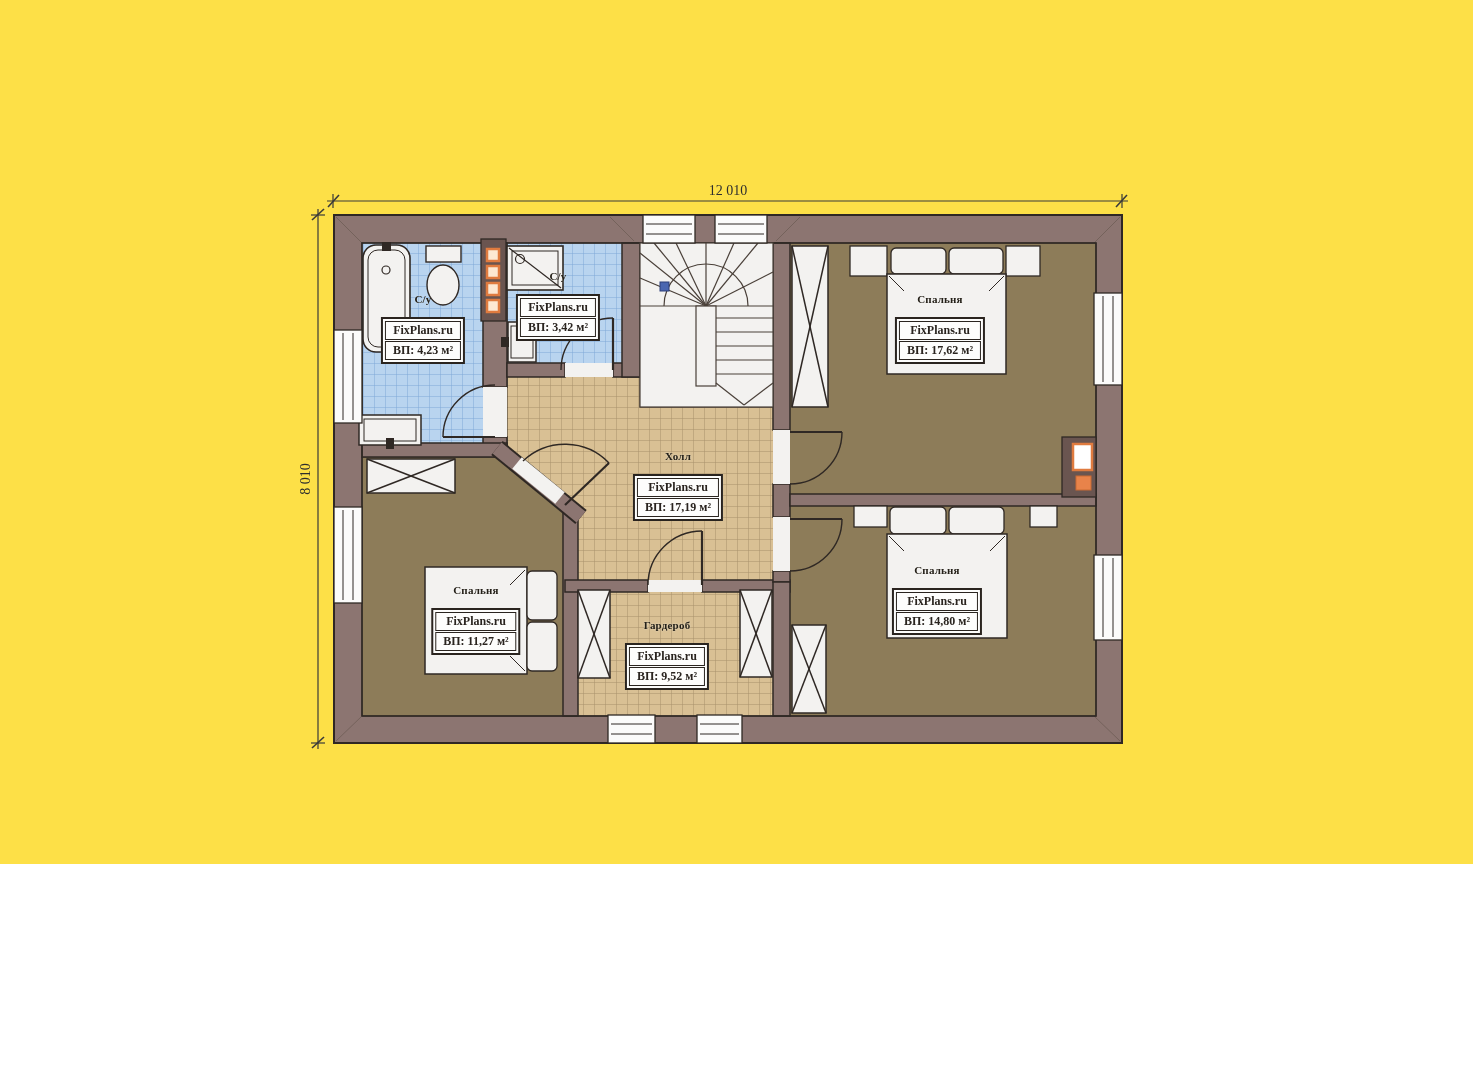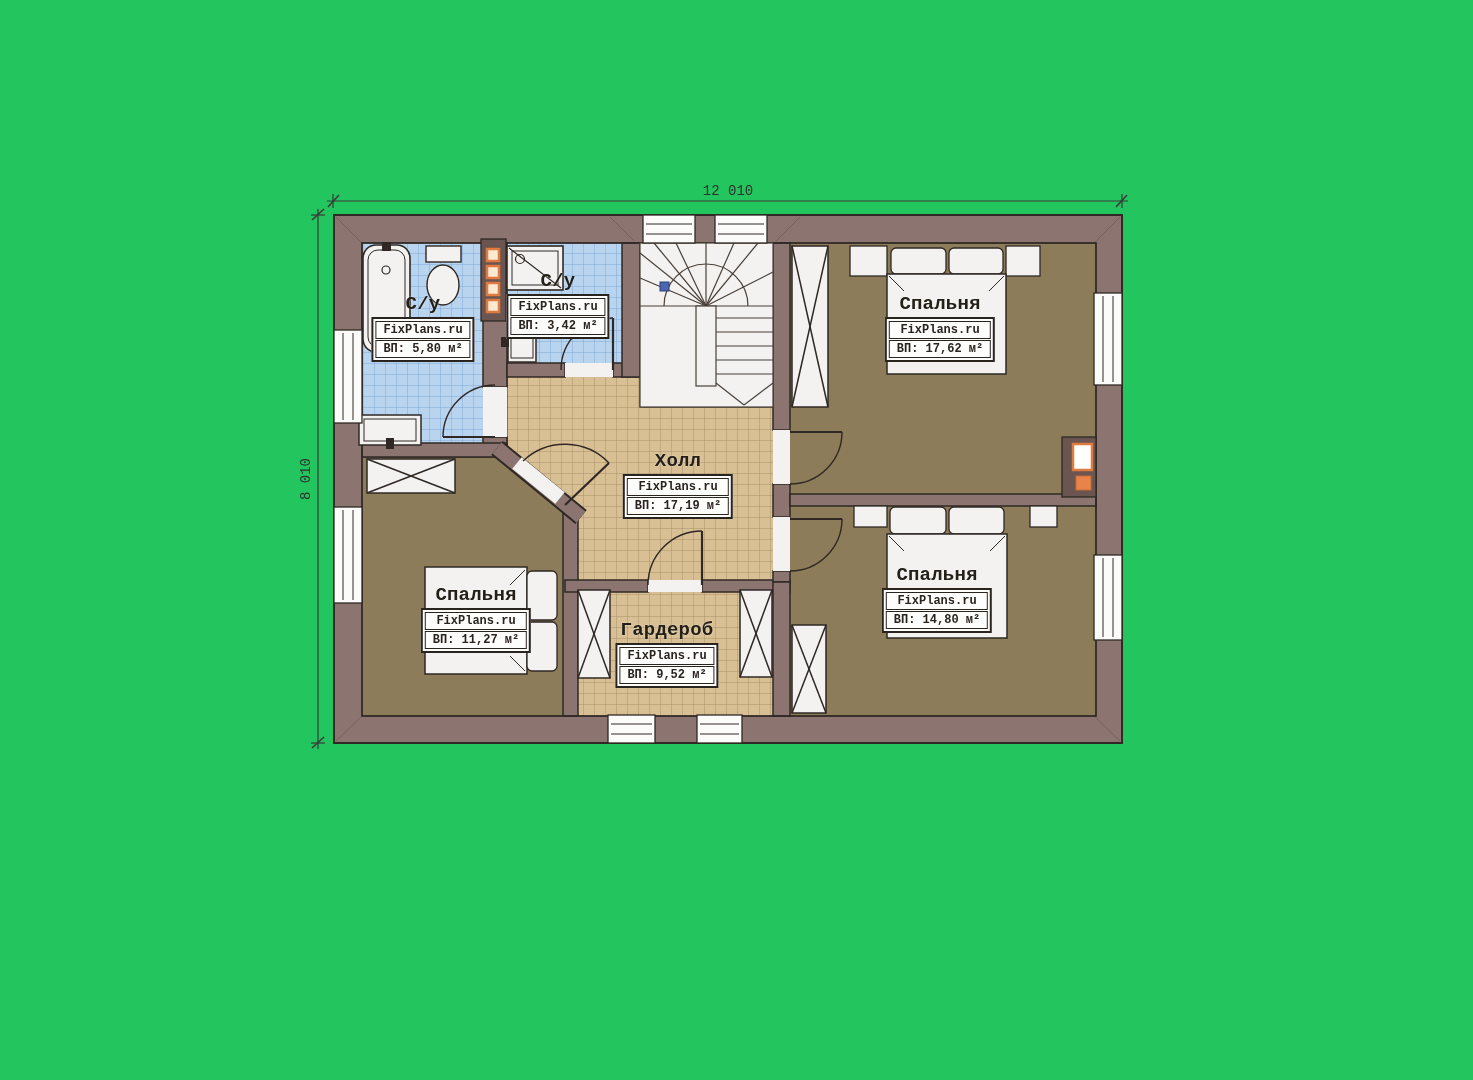--- a/index.html
+++ b/index.html
@@ -1,20 +1,20 @@
 <!DOCTYPE html>
 <html><head>
 <meta charset="utf-8">
 <style>
   html,body{margin:0;padding:0;background:#ffffff;}
-  #stage{position:relative;width:1473px;height:1080px;background:#22c55e;overflow:hidden;
-         font-family:Liberation Mono, monospace;}
+  #stage{position:relative;width:1473px;height:864px;background:#fde047;overflow:hidden;
+         font-family:Liberation Serif, serif;}
   #plan-svg{position:absolute;left:0;top:0;z-index:1;}
   .room-label{position:absolute;transform:translateX(-50%);text-align:center;z-index:2;}
-  .room-title{font-size:19px;font-weight:bold;color:#242018;margin-bottom:2px;
+  .room-title{font-size:11px;font-weight:bold;color:#242018;margin-bottom:12px;
               letter-spacing:.2px;text-shadow:0 0 2px rgba(255,255,255,.55);}
   .label-box{display:inline-block;background:#fdfdfc;border:2px solid #2a241f;padding:1px;}
   .label-row{border:1px solid #2a241f;margin:1px;padding:1px 7px;font-size:12px;
              font-weight:600;color:#2a241f;white-space:nowrap;background:#fdfdfc;}
   .dim{position:absolute;font-size:14px;color:#2e2e2e;z-index:2;white-space:nowrap;}
   .dim-top{transform:translateX(-50%);}
   .dim-left{transform:translate(-50%,-50%) rotate(-90deg);}
 </style>
 </head>
 <body>
@@ -299,21 +299,21 @@
   </g>
 </svg>
 
 <div class="dim dim-top" style="left:728px;top:183px;">12 010</div>
 <div class="dim dim-left" style="left:306px;top:479px;">8 010</div>
 
 <div class="room-label" style="left:423px;top:293px;">
   <div class="room-title">С/у</div>
   <div class="label-box">
     <div class="label-row">FixPlans.ru</div>
-    <div class="label-row">ВП: 5,80 м²</div>
+    <div class="label-row">ВП: 4,23 м²</div>
   </div>
 </div>
 
 <div class="room-label" style="left:558px;top:270px;">
   <div class="room-title">С/у</div>
   <div class="label-box">
     <div class="label-row">FixPlans.ru</div>
     <div class="label-row">ВП: 3,42 м²</div>
   </div>
 </div>

